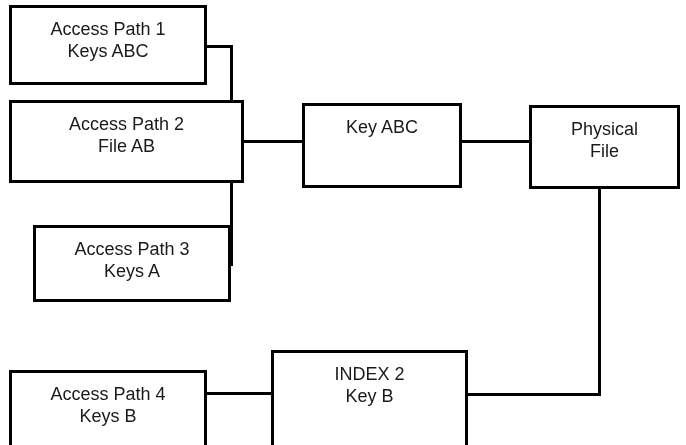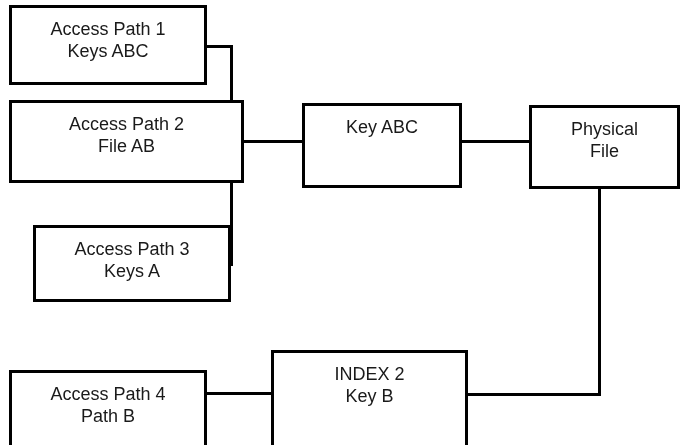--- a/index.html
+++ b/index.html
@@ -72,21 +72,21 @@
     <div>File AB</div>
   </div>
 
   <div class="box ap3">
     <div>Access Path 3</div>
     <div>Keys A</div>
   </div>
 
   <div class="box ap4">
     <div>Access Path 4</div>
-    <div>Path B</div>
+    <div>Keys B</div>
   </div>
 
   <div class="box idx1">
     <div>Key ABC</div>
   </div>
 
   <div class="box pf">
     <div>Physical</div>
     <div>File</div>
   </div>

